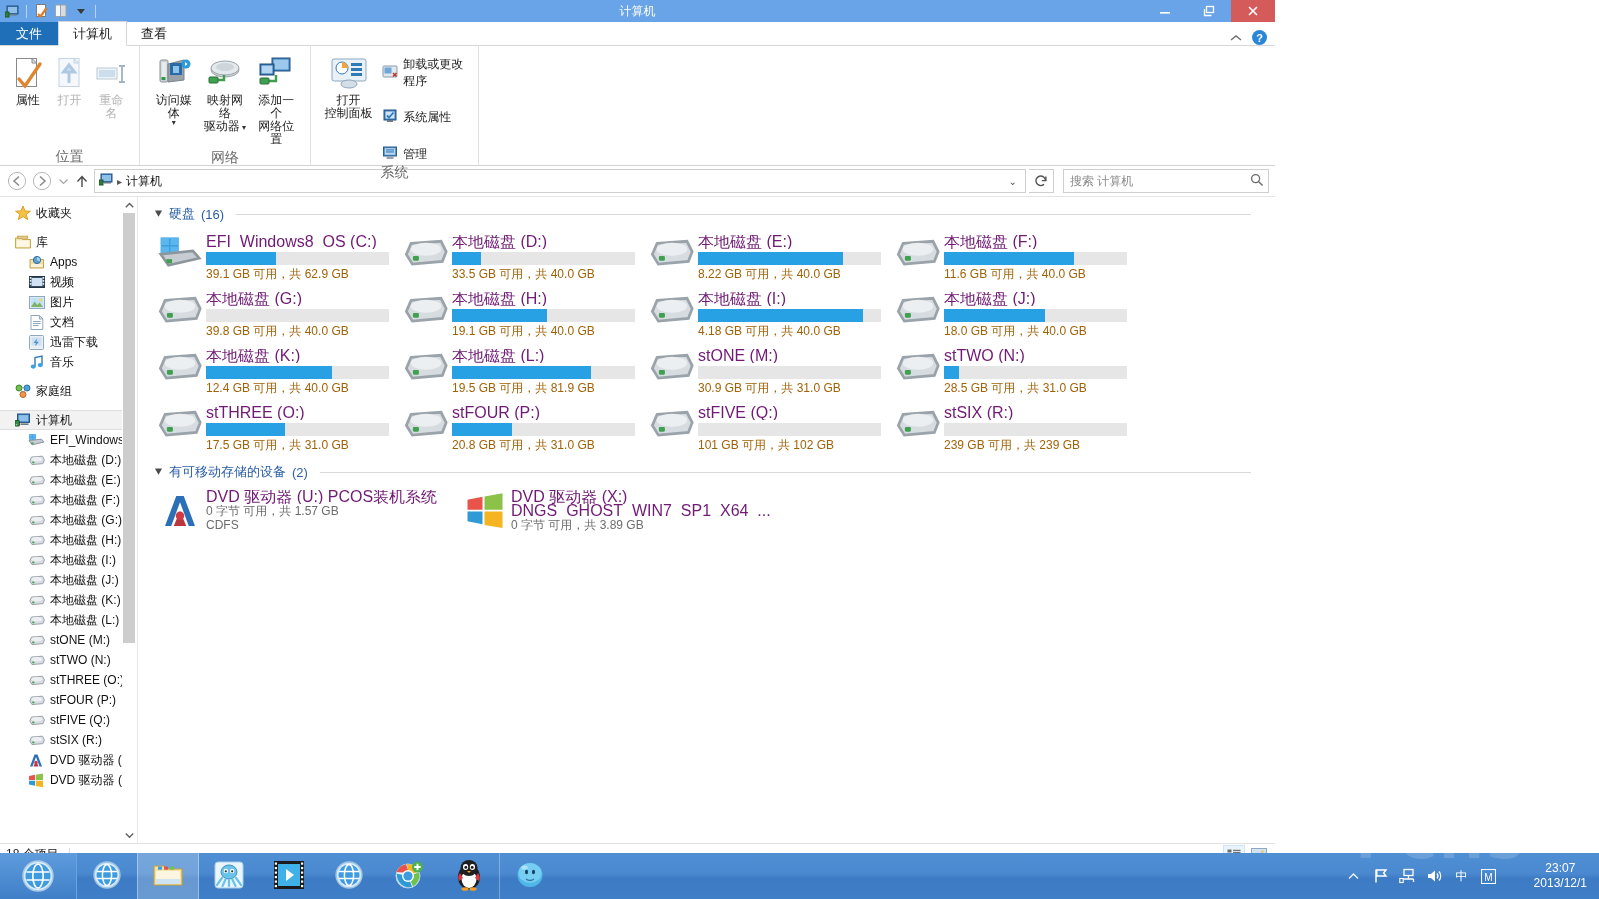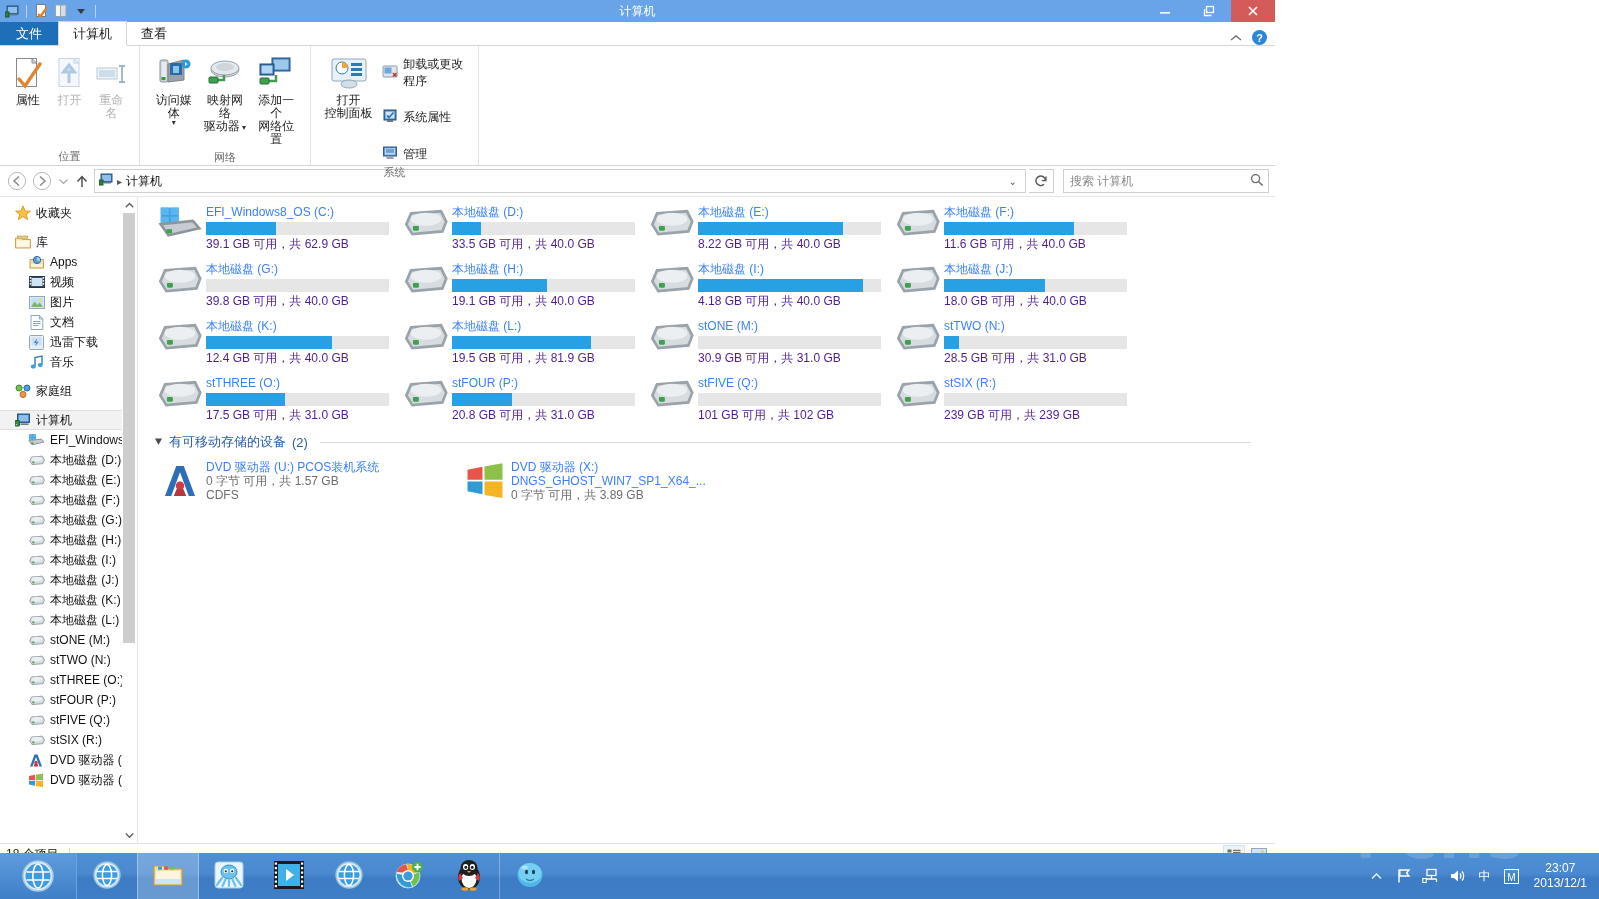--- a/index.html
+++ b/index.html
@@ -34,21 +34,21 @@
   .chev-up{color:#6f6f6f;font-size:11px;}
   .help-ico{width:15px;height:15px;border-radius:50%;background:#2a86d6;color:#fff;
      font-size:11px;font-weight:bold;display:flex;align-items:center;justify-content:center;}
 
   
   .ribbon{height:119px;background:#fff;border-bottom:1px solid #d3d3d3;display:flex;
      position:relative;}
   .rgroup{display:flex;flex-direction:column;height:119px;position:relative;
      border-right:1px solid #e2e2e2;}
   .rgroup-body{flex:1;display:flex;align-items:flex-start;padding:6px 8px 0 8px;gap:2px;}
-  .rgroup-label{height:20px;line-height:16px;text-align:center;font-size:11px;color:#6a6a6a;}
+  .rgroup-label{height:20px;line-height:16px;text-align:center;font-size:14px;color:#6a6a6a;}
   .bigbtn{width:52px;display:flex;flex-direction:column;align-items:center;
      padding:3px 2px;cursor:default;}
   .bigbtn .ic{height:36px;display:flex;align-items:flex-end;justify-content:center;}
   .bigbtn .lb{font-size:12px;color:#1b1b1b;text-align:center;line-height:13px;margin-top:3px;}
   .bigbtn.dis .lb{color:#b3b3b3;}
   .bigbtn.w64{width:62px;}
   .smallcol{display:flex;flex-direction:column;gap:18px;padding-top:4px;}
   .smallbtn{display:flex;align-items:center;gap:5px;cursor:default;}
   .smallbtn .lb{font-size:12px;color:#1b1b1b;}
   .dd-caret{font-size:8px;color:#333;line-height:6px;}
@@ -98,25 +98,25 @@
   .g-title{font-size:13px;color:#2a5fa5;}
   .g-count{font-size:13px;color:#2a5fa5;}
   .g-line{flex:1;height:1px;background:#d9d9d9;margin-left:6px;margin-right:10px;}
 
   .tiles{display:flex;flex-wrap:wrap;padding-left:16px;}
   .tile{width:246px;height:55px;display:flex;align-items:flex-start;padding-top:2px;
      cursor:default;}
   .tile-ic{width:52px;height:48px;display:flex;align-items:center;justify-content:center;
      flex:0 0 52px;}
   .tile-txt{padding-top:6px;width:188px;}
-  .tile-name{font-size:12px;color:#3b82f6;line-height:14px;white-space:nowrap;overflow:hidden;
+  .tile-name{font-size:16px;color:#701a75;line-height:14px;white-space:nowrap;overflow:hidden;
      text-overflow:ellipsis;}
   .bar{width:183px;height:13px;background:#e6e6e6;margin:3px 0 2px 0;}
   .bar .fill{height:13px;background:#28a0e4;}
-  .tile-sub{font-size:12px;color:#4c1d95;line-height:14px;white-space:nowrap;}
+  .tile-sub{font-size:12px;color:#a16207;line-height:14px;white-space:nowrap;}
   .tile.dvd{height:58px;}
   .tile.dvd .tile-txt{padding-top:3px;}
   .tile.dvd .tile-sub{color:#6d6d6d;}
   .tile.dvd .tile-name{white-space:nowrap;}
 
   
   .statusbar{height:21px;background:#fff;border-top:1px solid #e1e1e1;display:flex;
      align-items:center;padding-left:6px;font-size:12px;color:#222;}
   .st-sep{width:1px;height:13px;background:#dcdcdc;margin-left:10px;}
   .st-views{margin-left:auto;display:flex;align-items:center;gap:4px;padding-right:6px;}
@@ -131,21 +131,21 @@
      background:linear-gradient(to bottom,#5e9cdd,#3f7fc7);border-right:1px solid #6aa4e0;}
   .tb-items{display:flex;align-items:center;height:46px;}
   .tb-item{width:60px;height:46px;display:flex;align-items:center;justify-content:center;}
   .tb-item.active{background:rgba(255,255,255,.22);
      border-left:1px solid rgba(255,255,255,.35);border-right:1px solid rgba(255,255,255,.35);}
   .tb-item.sep{border-left:1px solid rgba(255,255,255,.30);}
   .tray{margin-left:auto;display:flex;align-items:center;height:46px;padding-right:8px;gap:9px;}
   .tray-ico{width:18px;height:18px;display:flex;align-items:center;justify-content:center;
      color:#fff;}
   .clock{color:#fff;font-size:12px;line-height:15px;text-align:center;padding-left:4px;
-     padding-right:4px;}
+     padding-right:4px;margin-left:23px;}
   .wm{position:absolute;right:72px;bottom:28px;font-size:54px;font-weight:bold;
      color:rgba(255,255,255,.16);letter-spacing:2px;pointer-events:none;
      font-family:"DejaVu Sans",sans-serif;}
 </style>
 </head>
 <body>
 
 <div class="app">
 
   <div class="titlebar">
@@ -722,20 +722,28 @@
         <div class="sb-arrow">
           <svg width="9" height="7" viewBox="0 0 9 7">
               <path d="M0.8 1.6 L4.5 5.3 L8.2 1.6" stroke="#606060" stroke-width="1.4" fill="none"></path>
             </svg>
         </div>
       </div>
     </div>
 
     <div class="filepane">
       <div id="groups-host">
+          <div class="grouphdr">
+            <span class="g-caret"><svg width="9" height="9" viewBox="0 0 9 9">
+                <path d="M1 1 L8 1 L4.5 8 Z" fill="#4a4a4a"></path>
+              </svg></span>
+            <span class="g-title">硬盘</span>
+            <span class="g-count">(16)</span>
+            <span class="g-line"></span>
+          </div>
           <div class="tiles">
             <div class="tile">
               <div class="tile-ic">
                 <svg width="44" height="36" viewBox="0 0 17 14">
                   <rect x="1" y="1" width="7" height="6.4" fill="#3fa0dd"></rect>
                   <rect x="1" y="1" width="3.2" height="2.9" fill="#5bb6ee"></rect>
                   <rect x="4.8" y="1" width="3.2" height="2.9" fill="#5bb6ee"></rect>
                   <rect x="1" y="4.5" width="3.2" height="2.9" fill="#5bb6ee"></rect>
                   <rect x="4.8" y="4.5" width="3.2" height="2.9" fill="#5bb6ee"></rect>
                   <path d="M1 7.5 L13.5 6.2 L16 9 L4 11.8 Z" fill="#c6ccd2" stroke="#8d959b"></path>

